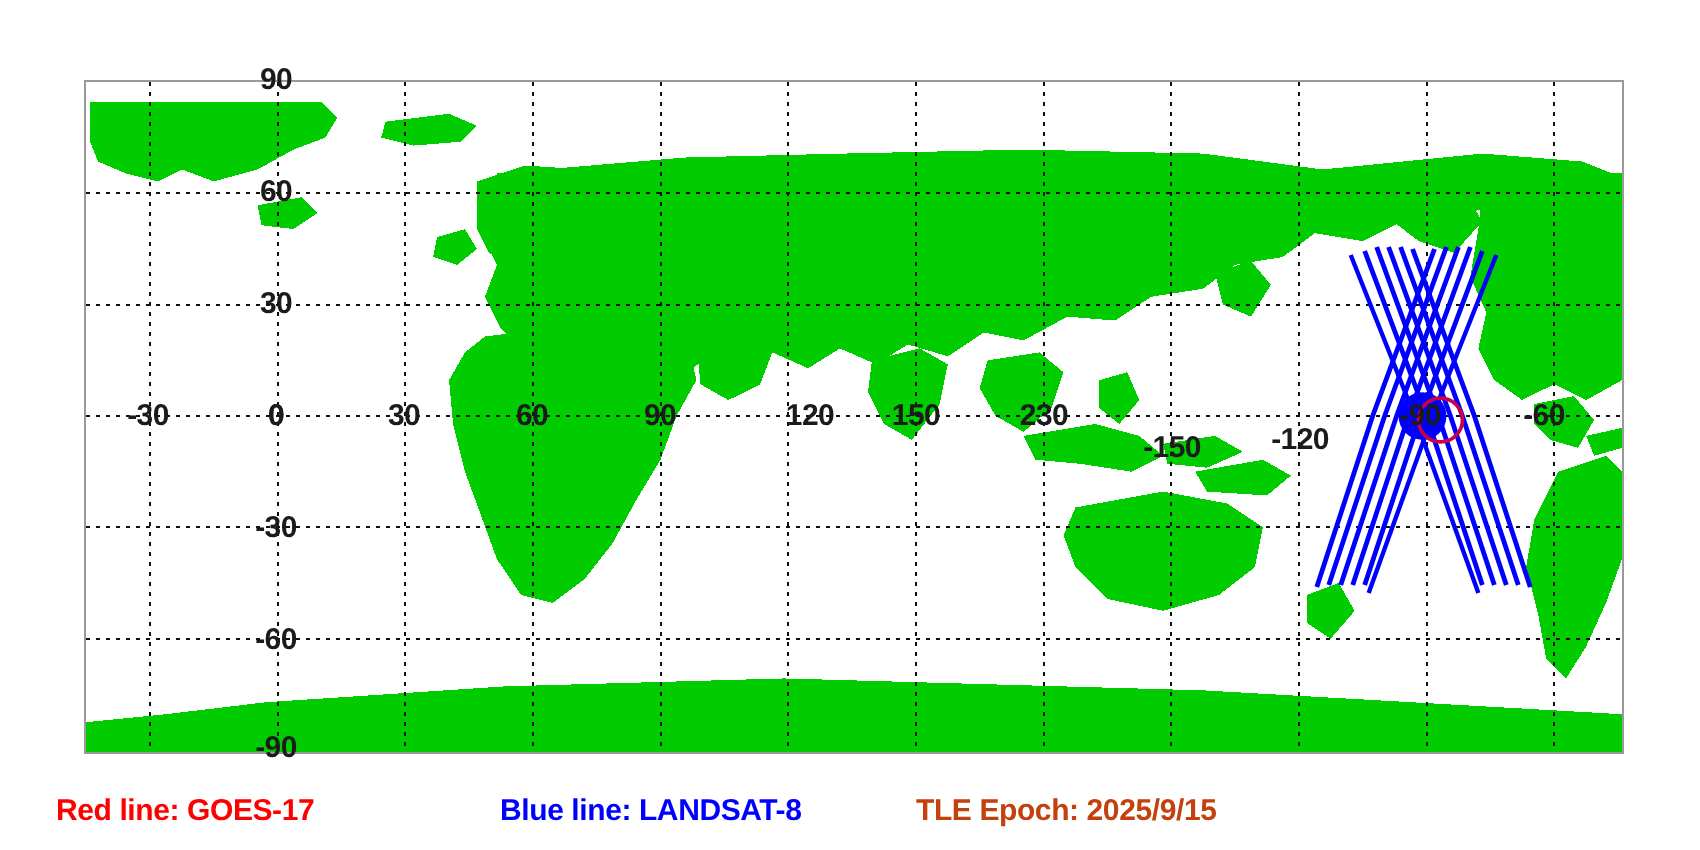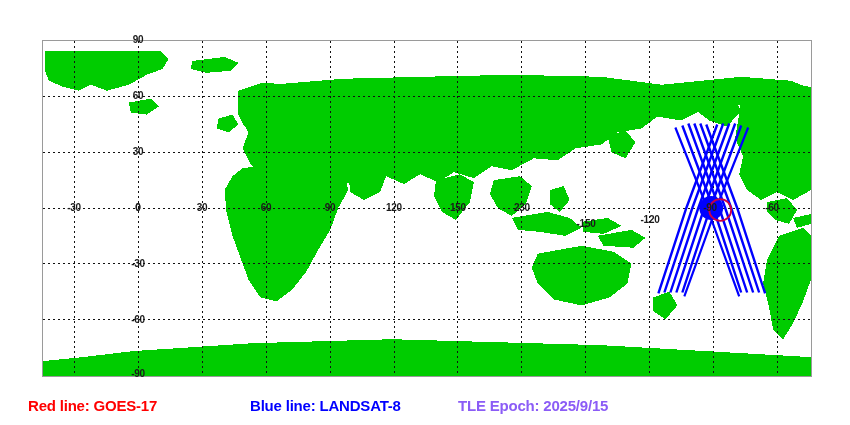--- a/index.html
+++ b/index.html
@@ -58,21 +58,21 @@
     stroke-width: 1;
     stroke-dasharray: 2 3;
     shape-rendering: crispEdges;
     vector-effect: non-scaling-stroke;
   }
 
   
   .tick-label {
     position: absolute;
     font-family: "Liberation Sans", sans-serif;
-    font-size: 10px;
+    font-size: 15px;
     font-weight: bold;
     color: #1b1b1b;
     white-space: nowrap;
     line-height: 1;
     letter-spacing: -0.3px;
   }
   .lon-label { transform: translate(-50%, -50%); }
   .lat-label { transform: translate(-50%, -50%); }
 
   
@@ -87,21 +87,21 @@
     position: absolute;
     font-family: "Liberation Sans", sans-serif;
     font-size: 15px;
     font-weight: bold;
     white-space: nowrap;
     line-height: 1;
     letter-spacing: -0.2px;
   }
   #legend-red   { left: 28px;  top: 2px; color: #ff0000; }
   #legend-blue  { left: 250px; top: 2px; color: #0000ff; }
-  #legend-epoch { left: 458px; top: 2px; color: #8b5cf6; }
+  #legend-epoch { left: 458px; top: 2px; color: #c2410c; }
 
   
   .overlay-svg {
     position: absolute;
     left: 0; top: 0;
     width: 100%;
     height: 100%;
     pointer-events: none;
   }
 </style>
@@ -230,21 +230,21 @@
 
     </div>
   </div>
 
   <div>
     <div class="tick-label lon-label" style="left:74px;top:208px;">-30</div>
     <div class="tick-label lon-label" style="left:138px;top:208px;">0</div>
     <div class="tick-label lon-label" style="left:202px;top:208px;">30</div>
     <div class="tick-label lon-label" style="left:266px;top:208px;">60</div>
     <div class="tick-label lon-label" style="left:330px;top:208px;">90</div>
-    <div class="tick-label lon-label" style="left:394px;top:208px;">120</div>
+    <div class="tick-label lon-label" style="left:405px;top:208px;">120</div>
     <div class="tick-label lon-label" style="left:458px;top:208px;">150</div>
     <div class="tick-label lon-label" style="left:522px;top:208px;">230</div>
     <div class="tick-label lon-label" style="left:586px;top:208px;margin-top:16px;">-150</div>
     <div class="tick-label lon-label" style="left:650px;top:220px;">-120</div>
     <div class="tick-label lon-label" style="left:710px;top:208px;">-90</div>
     <div class="tick-label lon-label" style="left:772px;top:208px;">-60</div>
   </div>
 
   <div>
     <div class="tick-label lat-label" style="left:138px;top:40px;">90</div>

